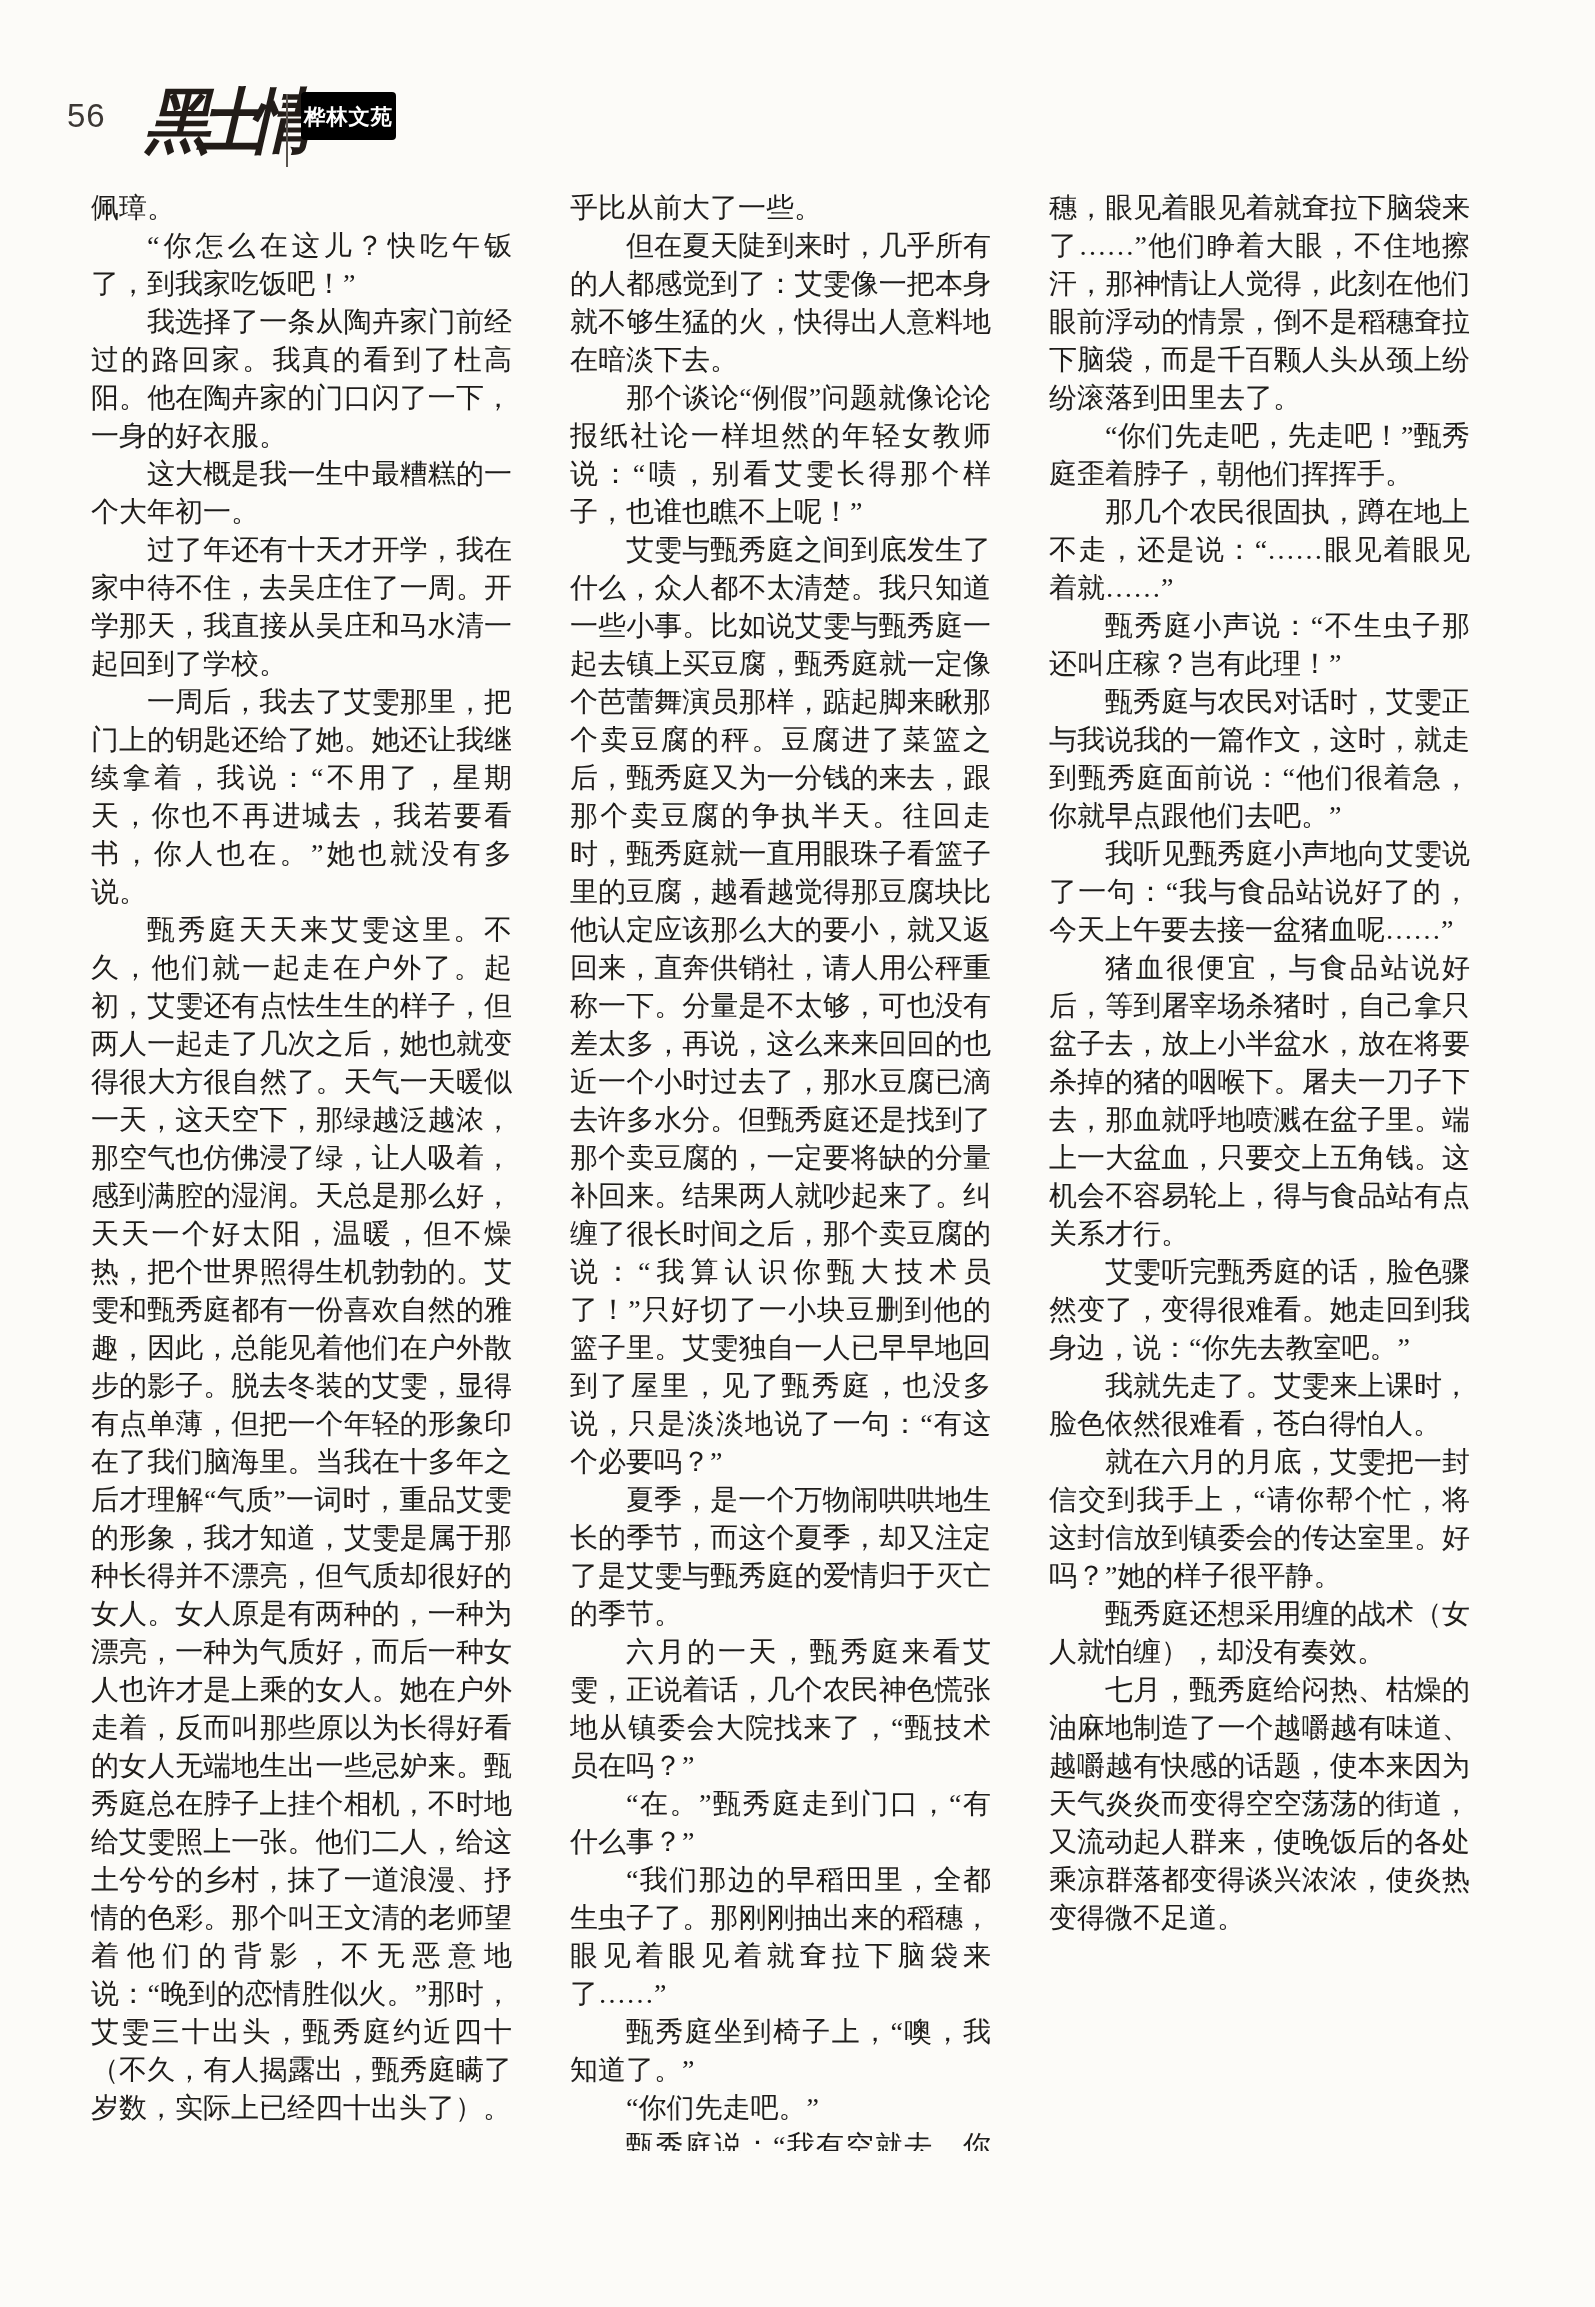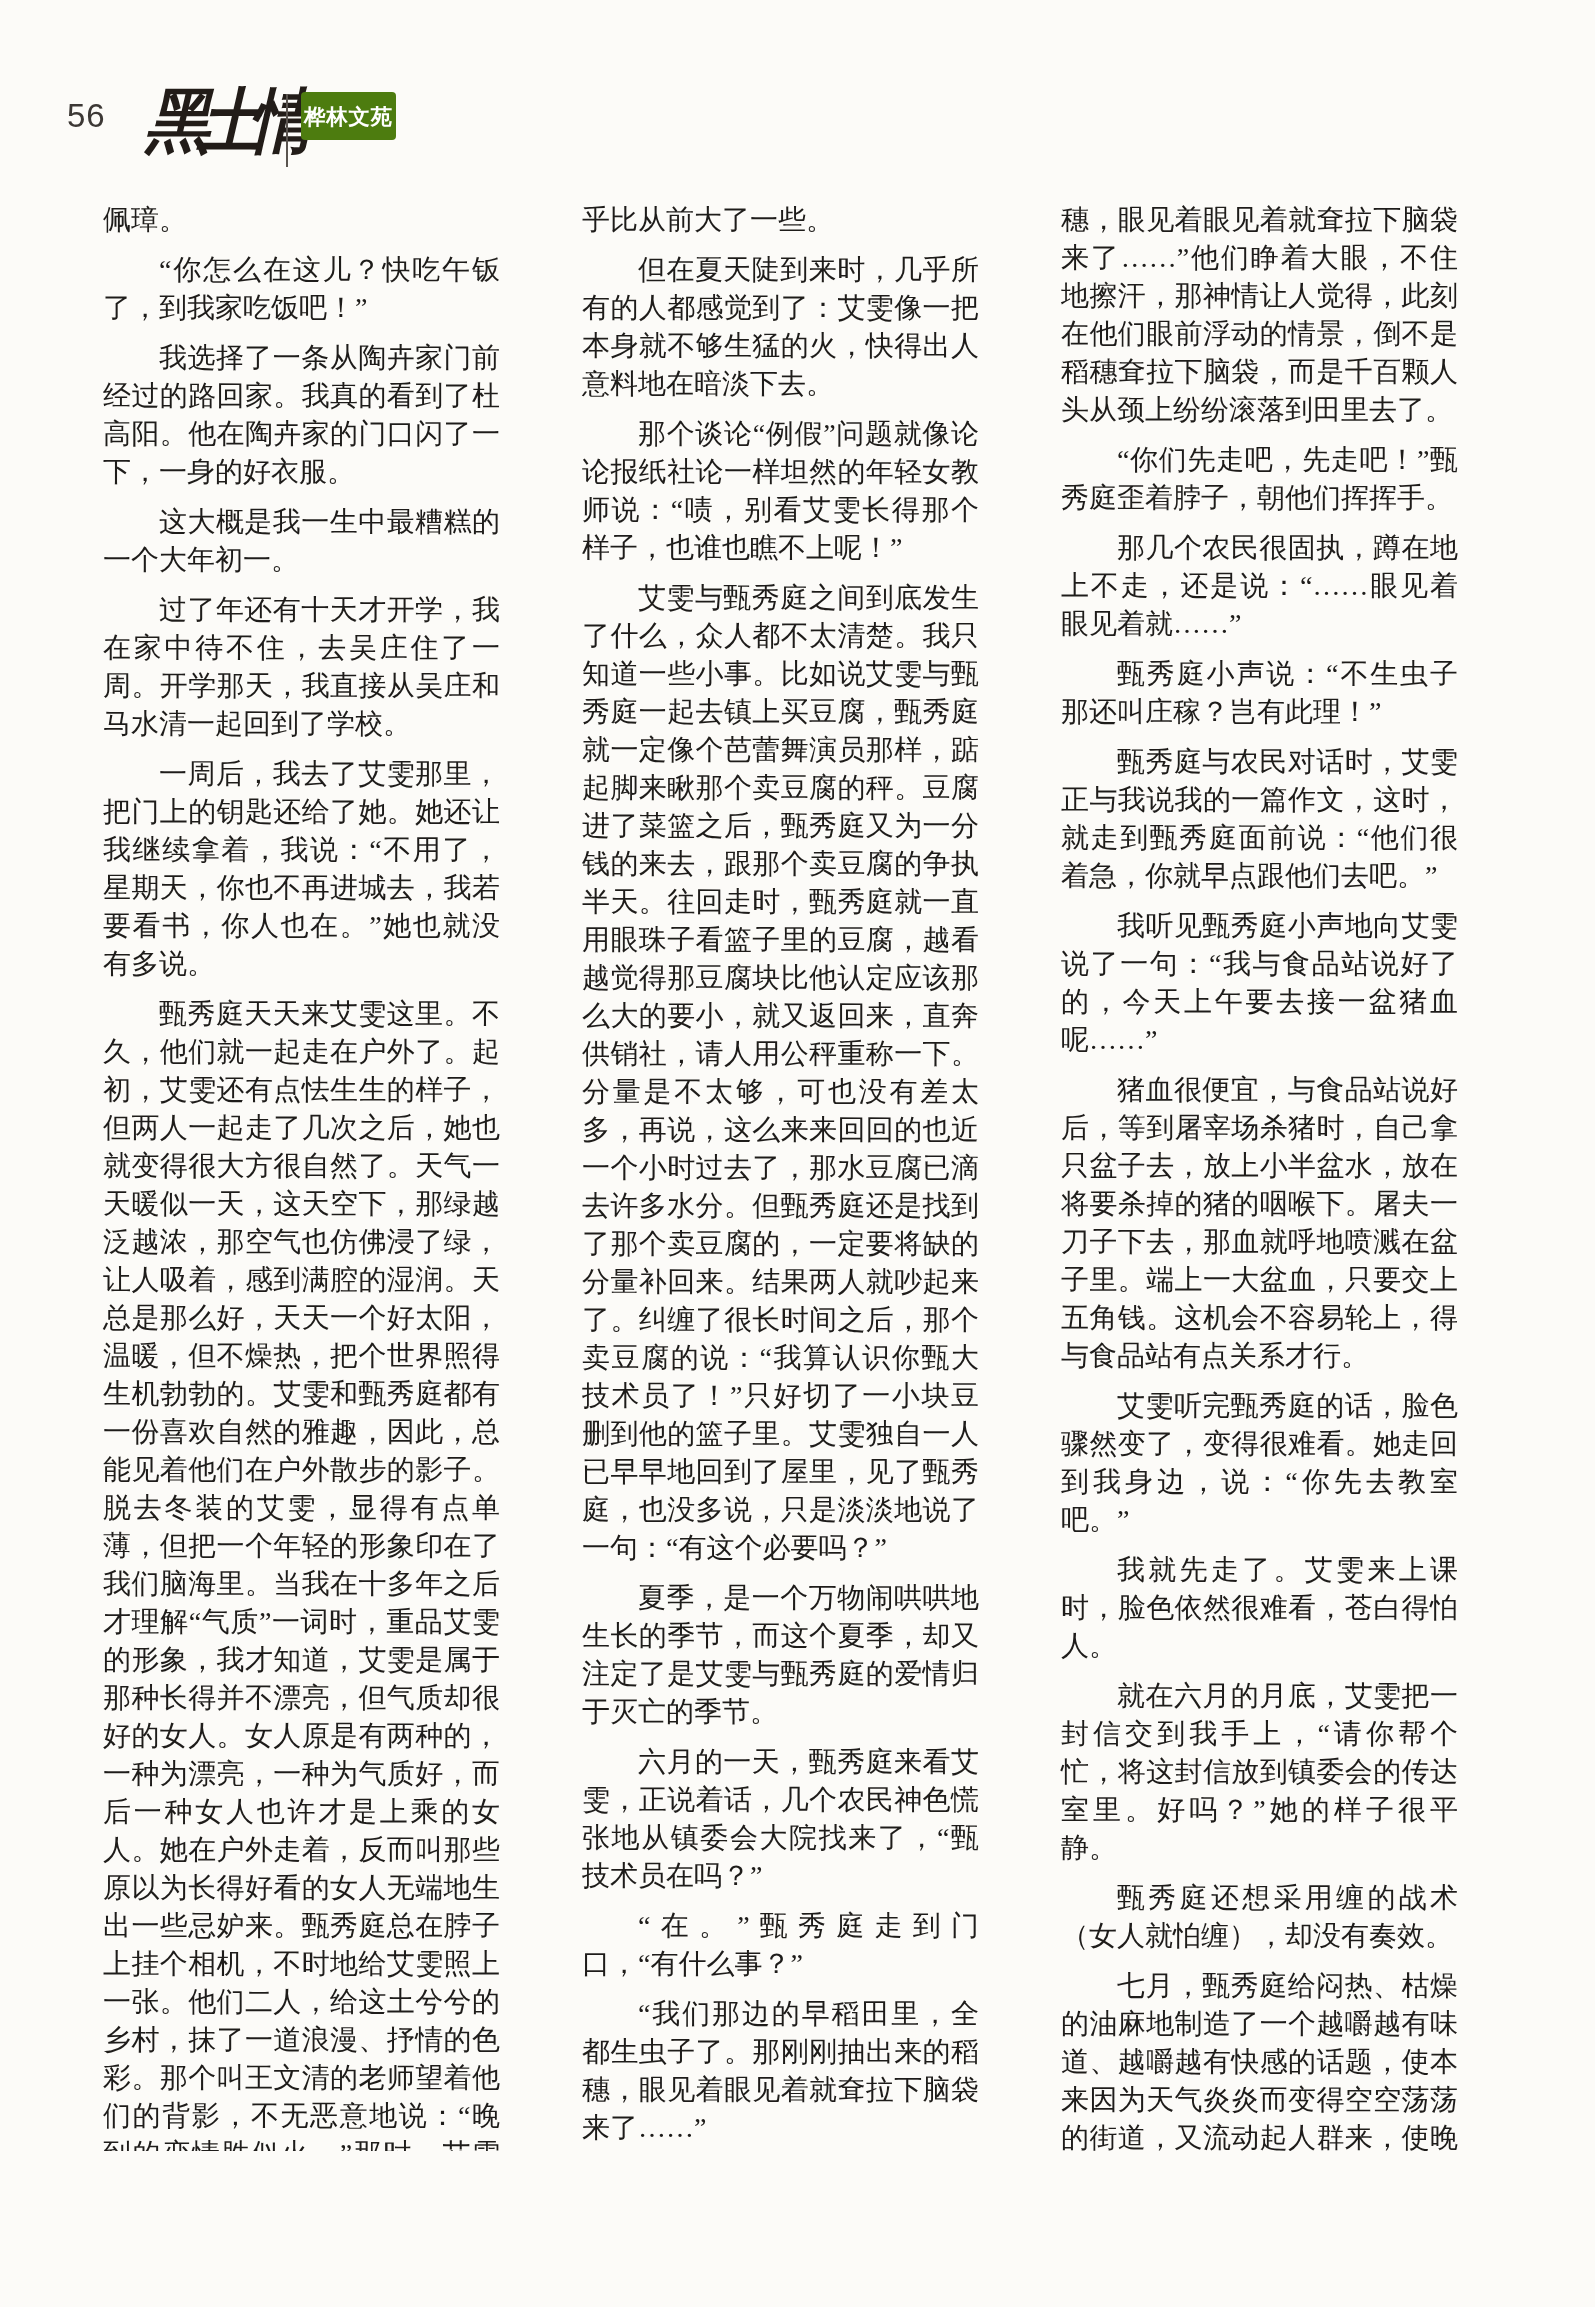--- a/index.html
+++ b/index.html
@@ -47,21 +47,21 @@
     width: 2.4px;
     height: 73px;
     background: #5a544f;
   }
   .section-box {
     position: absolute;
     left: 301px;
     top: 92px;
     width: 95px;
     height: 48px;
-    background: #4d7c0f;
+    background: #000000;
     border-radius: 4px;
     display: flex;
     align-items: center;
     justify-content: center;
   }
   .section-box span {
     color: #ffffff;
     font-family: "Liberation Sans", sans-serif;
     font-weight: bold;
     font-size: 21.4px;
@@ -77,21 +77,21 @@
     height: 1962px;
     font-size: 28px;
     line-height: 38px;
     text-align: justify;
     overflow: hidden;
     word-break: break-all;
   }
   .col-1 { left: 91px; }
   .col-2 { left: 570px; }
   .col-3 { left: 1049px; }
-  .col p { margin: 12px; padding: 0; }
+  .col p { margin: 0; padding: 0; }
   .col p.indent { text-indent: 2em; }
   .col p.heading {
     font-family: "Liberation Sans", sans-serif;
     font-weight: bold;
   }
 </style>
 </head>
 <body>
 
 <div class="page">

